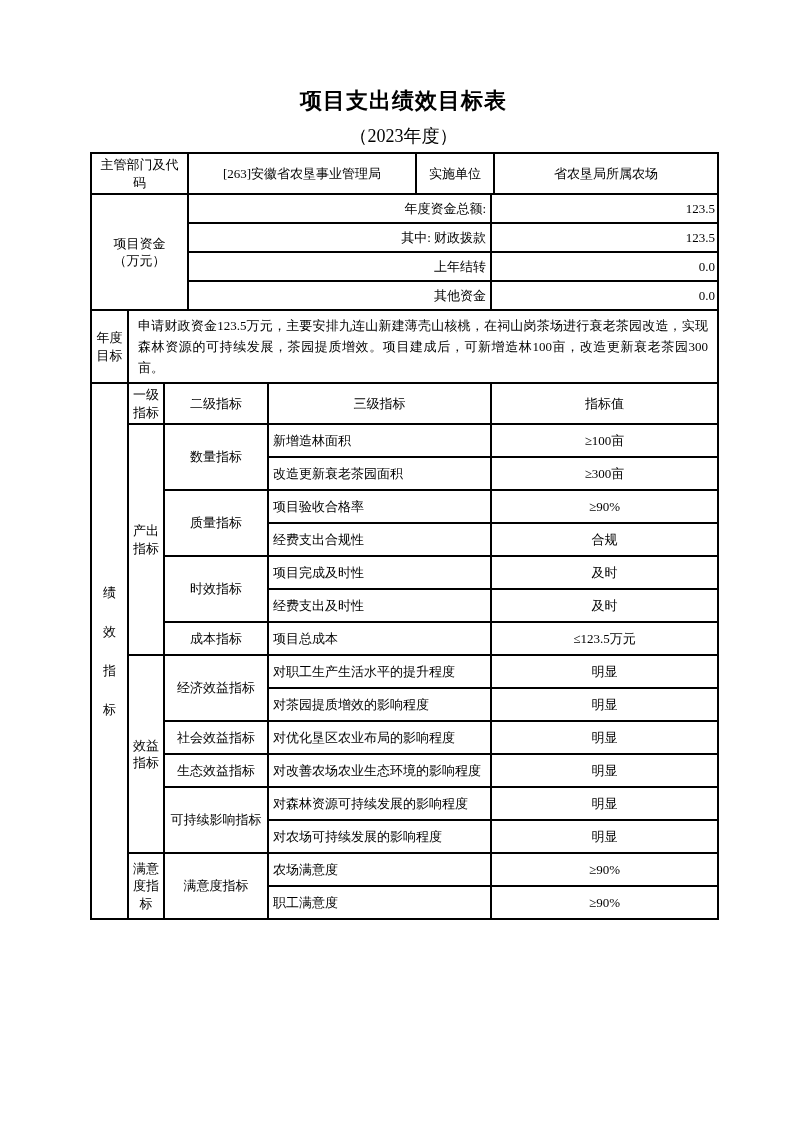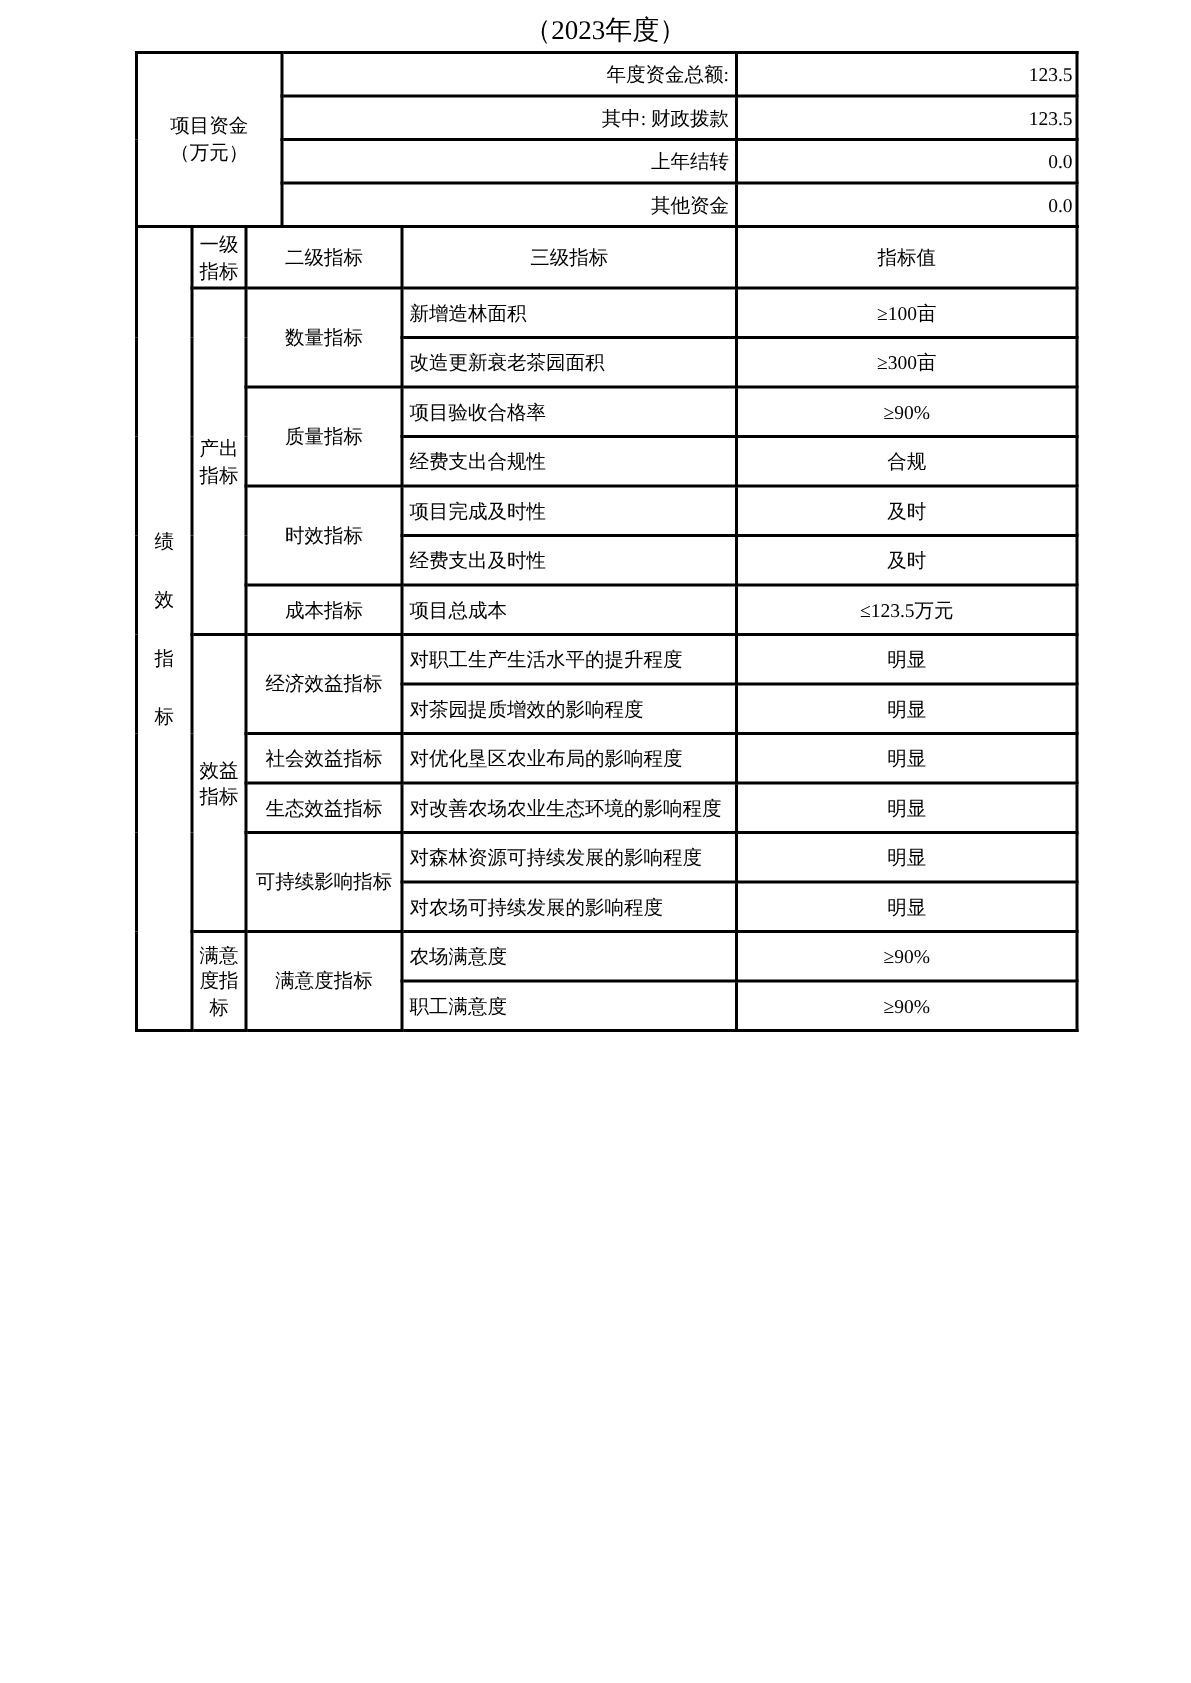--- a/index.html
+++ b/index.html
@@ -40,30 +40,37 @@
   tr.rB{height:29px;}
   tr.rC{height:68px;}
   tr.rH{height:36px;}
   tr.rD{height:33px;}
 </style>
 </head>
 <body>
 
 <div class="page">
 
+  <div class="title">项目支出绩效目标表</div>
   <div class="subtitle">（2023年度）</div>
 
   <table class="tbl">
     <colgroup>
         <col style="width:97px">
         <col style="width:228px">
         <col style="width:78px">
         <col style="width:224px">
       </colgroup>
     <tbody>
+      <tr class="rA">
+        <td>主管部门及代码</td>
+        <td>[263]安徽省农垦事业管理局</td>
+        <td>实施单位</td>
+        <td>省农垦局所属农场</td>
+      </tr>
     </tbody>
   </table>
 
   <table class="tbl">
     <colgroup>
         <col style="width:97px">
         <col style="width:303px">
         <col style="width:227px">
       </colgroup>
     <tbody>
@@ -81,20 +88,33 @@
         <td class="name indent">上年结转</td>
         <td class="num">0.0</td>
       </tr>
       <tr class="rB">
         <td class="name indent">其他资金</td>
         <td class="num">0.0</td>
       </tr>
     </tbody>
   </table>
 
+  <table class="tbl">
+    <colgroup>
+        <col style="width:37px">
+        <col style="width:590px">
+      </colgroup>
+    <tbody>
+      <tr class="rC">
+        <td class="pl">年度
+目标</td>
+        <td class="goal">申请财政资金123.5万元，主要安排九连山新建薄壳山核桃，在祠山岗茶场进行衰老茶园改造，实现森林资源的可持续发展，茶园提质增效。项目建成后，可新增造林100亩，改造更新衰老茶园300亩。</td>
+      </tr>
+    </tbody>
+  </table>
 
   <table class="tbl">
     <colgroup>
         <col style="width:37px">
         <col style="width:36px">
         <col style="width:104px">
         <col style="width:223px">
         <col style="width:227px">
       </colgroup>
     <tbody>

